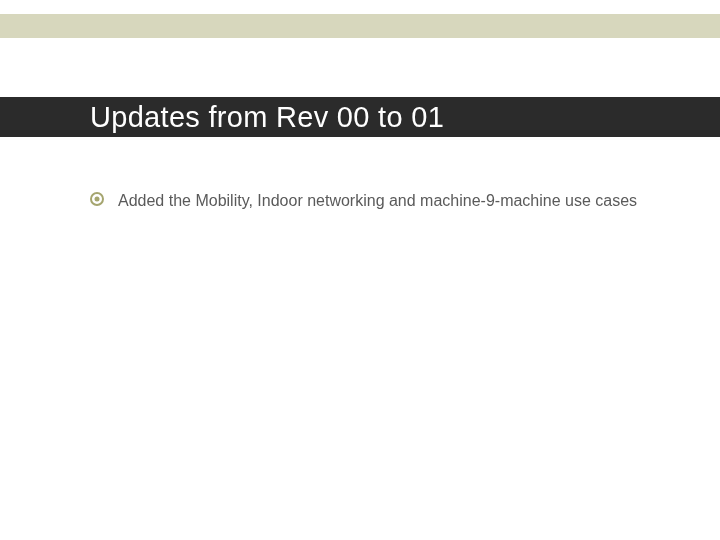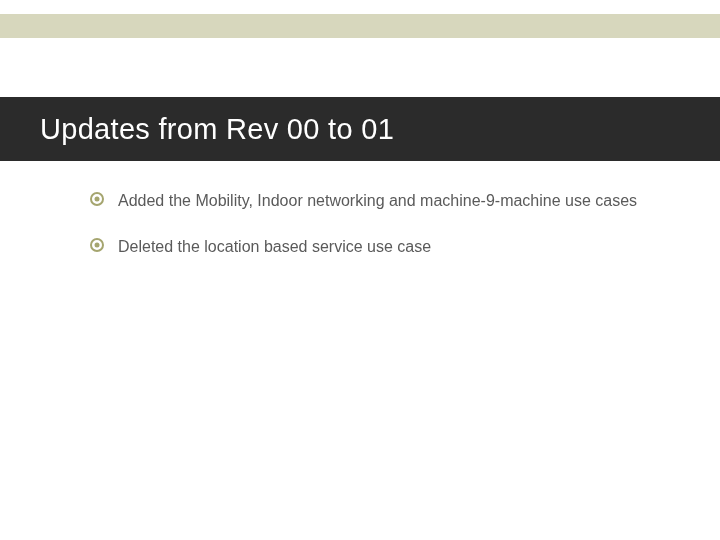--- a/index.html
+++ b/index.html
@@ -21,25 +21,25 @@
       left: 0;
       width: 100%;
       height: 24px;
       background: #d7d7bd;
     }
     .title-bar {
       position: absolute;
       top: 97px;
       left: 0;
       width: 100%;
-      height: 64px;
+      height: 40px;
       background: #2b2b2b;
       display: flex;
       align-items: center;
-      padding-left: 40px;
+      padding-left: 90px;
     }
     .title-text {
       color: #ffffff;
       font-size: 29px;
       font-weight: 400;
       letter-spacing: 0.3px;
     }
     .content {
       position: absolute;
       top: 190px;
@@ -81,22 +81,13 @@
 <div class="content">
   <div class="bullet-item">
     <span class="bullet-icon">
       <svg width="14" height="14" viewBox="0 0 14 14">
         <circle cx="7" cy="7" r="6" fill="none" stroke="#a5a56f" stroke-width="2"></circle>
         <circle cx="7" cy="7" r="2.5" fill="#a5a56f"></circle>
       </svg>
     </span>
     <span class="bullet-text">Added the Mobility, Indoor networking and machine-9-machine use cases</span>
   </div>
-  <div class="bullet-item">
-    <span class="bullet-icon">
-      <svg width="14" height="14" viewBox="0 0 14 14">
-        <circle cx="7" cy="7" r="6" fill="none" stroke="#a5a56f" stroke-width="2"></circle>
-        <circle cx="7" cy="7" r="2.5" fill="#a5a56f"></circle>
-      </svg>
-    </span>
-    <span class="bullet-text">Deleted the location based service use case</span>
-  </div>
 </div>
 
 </body></html>

